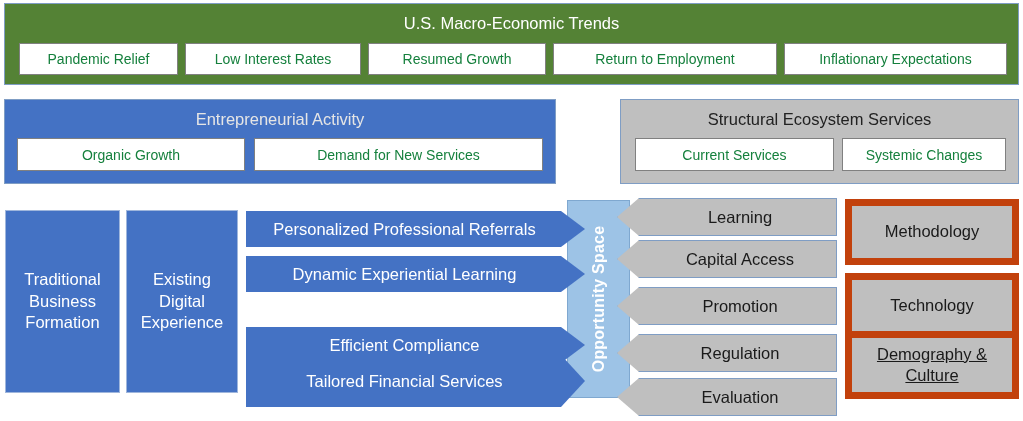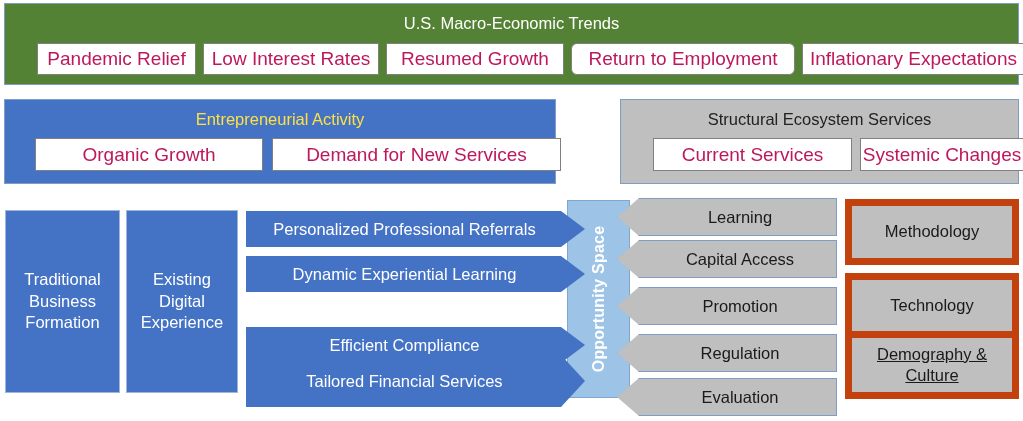--- a/index.html
+++ b/index.html
@@ -29,39 +29,38 @@
     line-height:1;
   }
   .chip{
     position:absolute;
     box-sizing:border-box;
     background:#ffffff;
     border:1px solid #808080;
     display:flex;
     align-items:center;
     justify-content:center;
-    font-size:19px;
-    color:#be185d;
-    white-space:nowrap;
-    margin-left:18px;
+    font-size:14px;
+    color:#15803d;
+    white-space:nowrap;
   }
 
   
   #macro-band{
     left:4px; top:3px; width:1015px; height:82px;
     background:#548235;
   }
   #macro-band .band-title{ top:11px; color:#ffffff; }
 
   
   #entre-band{
     left:4px; top:99px; width:552px; height:85px;
     background:#4472C4;
   }
-  #entre-band .band-title{ top:11px; color:#fde047; }
+  #entre-band .band-title{ top:11px; color:#e5e5e5; }
 
   
   #struct-band{
     left:620px; top:99px; width:399px; height:85px;
     background:#BFBFBF;
   }
   #struct-band .band-title{ top:11px; color:#222222; }
 
   
   .pillar{
@@ -157,21 +156,21 @@
 </head>
 <body>
 
 <div id="canvas">
 
   <div class="band" id="macro-band">
     <div class="band-title">U.S. Macro-Economic Trends</div>
     <div class="chip" style="left:14px;  top:39px; width:159px; height:32px;">Pandemic Relief</div>
     <div class="chip" style="left:180px; top:39px; width:176px; height:32px;">Low Interest Rates</div>
     <div class="chip" style="left:363px; top:39px; width:178px; height:32px;">Resumed Growth</div>
-    <div class="chip" style="left:548px; top:39px; width:224px; height:32px;border-radius:6px;">Return to Employment</div>
+    <div class="chip" style="left:548px; top:39px; width:224px; height:32px;">Return to Employment</div>
     <div class="chip" style="left:779px; top:39px; width:223px; height:32px;">Inflationary Expectations</div>
   </div>
 
   <div class="band" id="entre-band">
     <div class="band-title">Entrepreneurial Activity</div>
     <div class="chip" style="left:12px;  top:38px; width:228px; height:33px;">Organic Growth</div>
     <div class="chip" style="left:249px; top:38px; width:289px; height:33px;">Demand for New Services</div>
   </div>
 
   <div class="band" id="struct-band">

